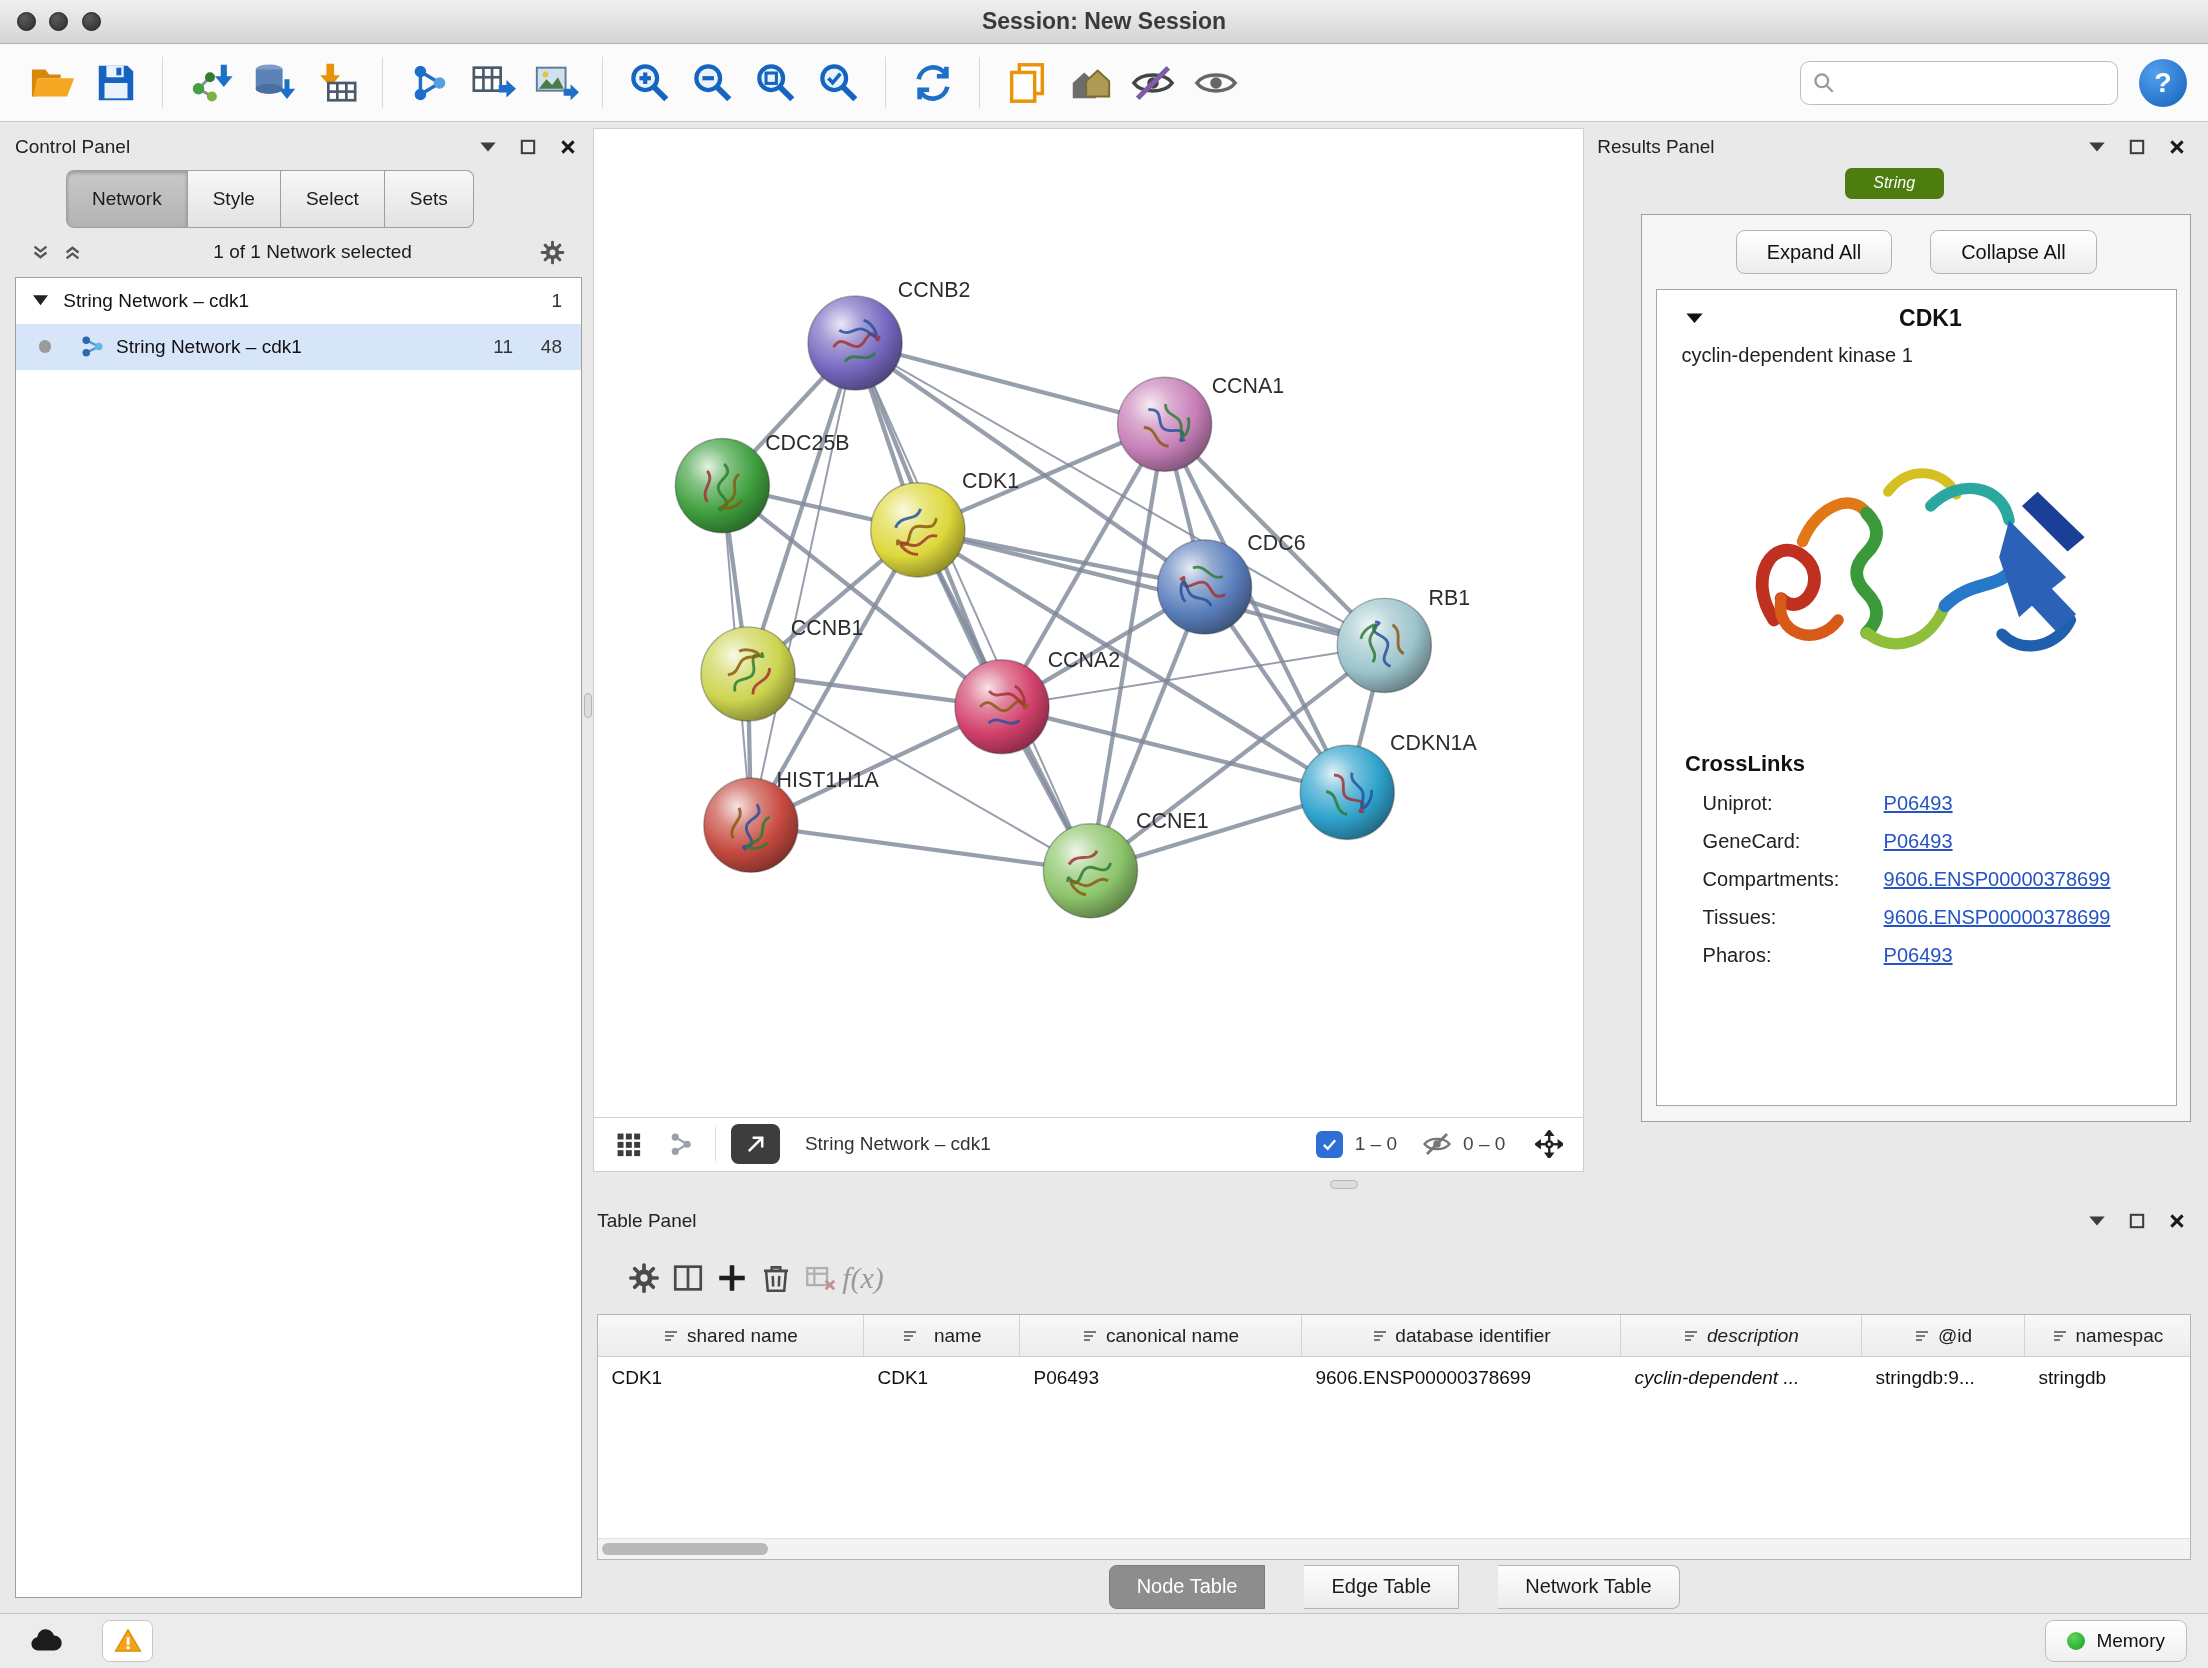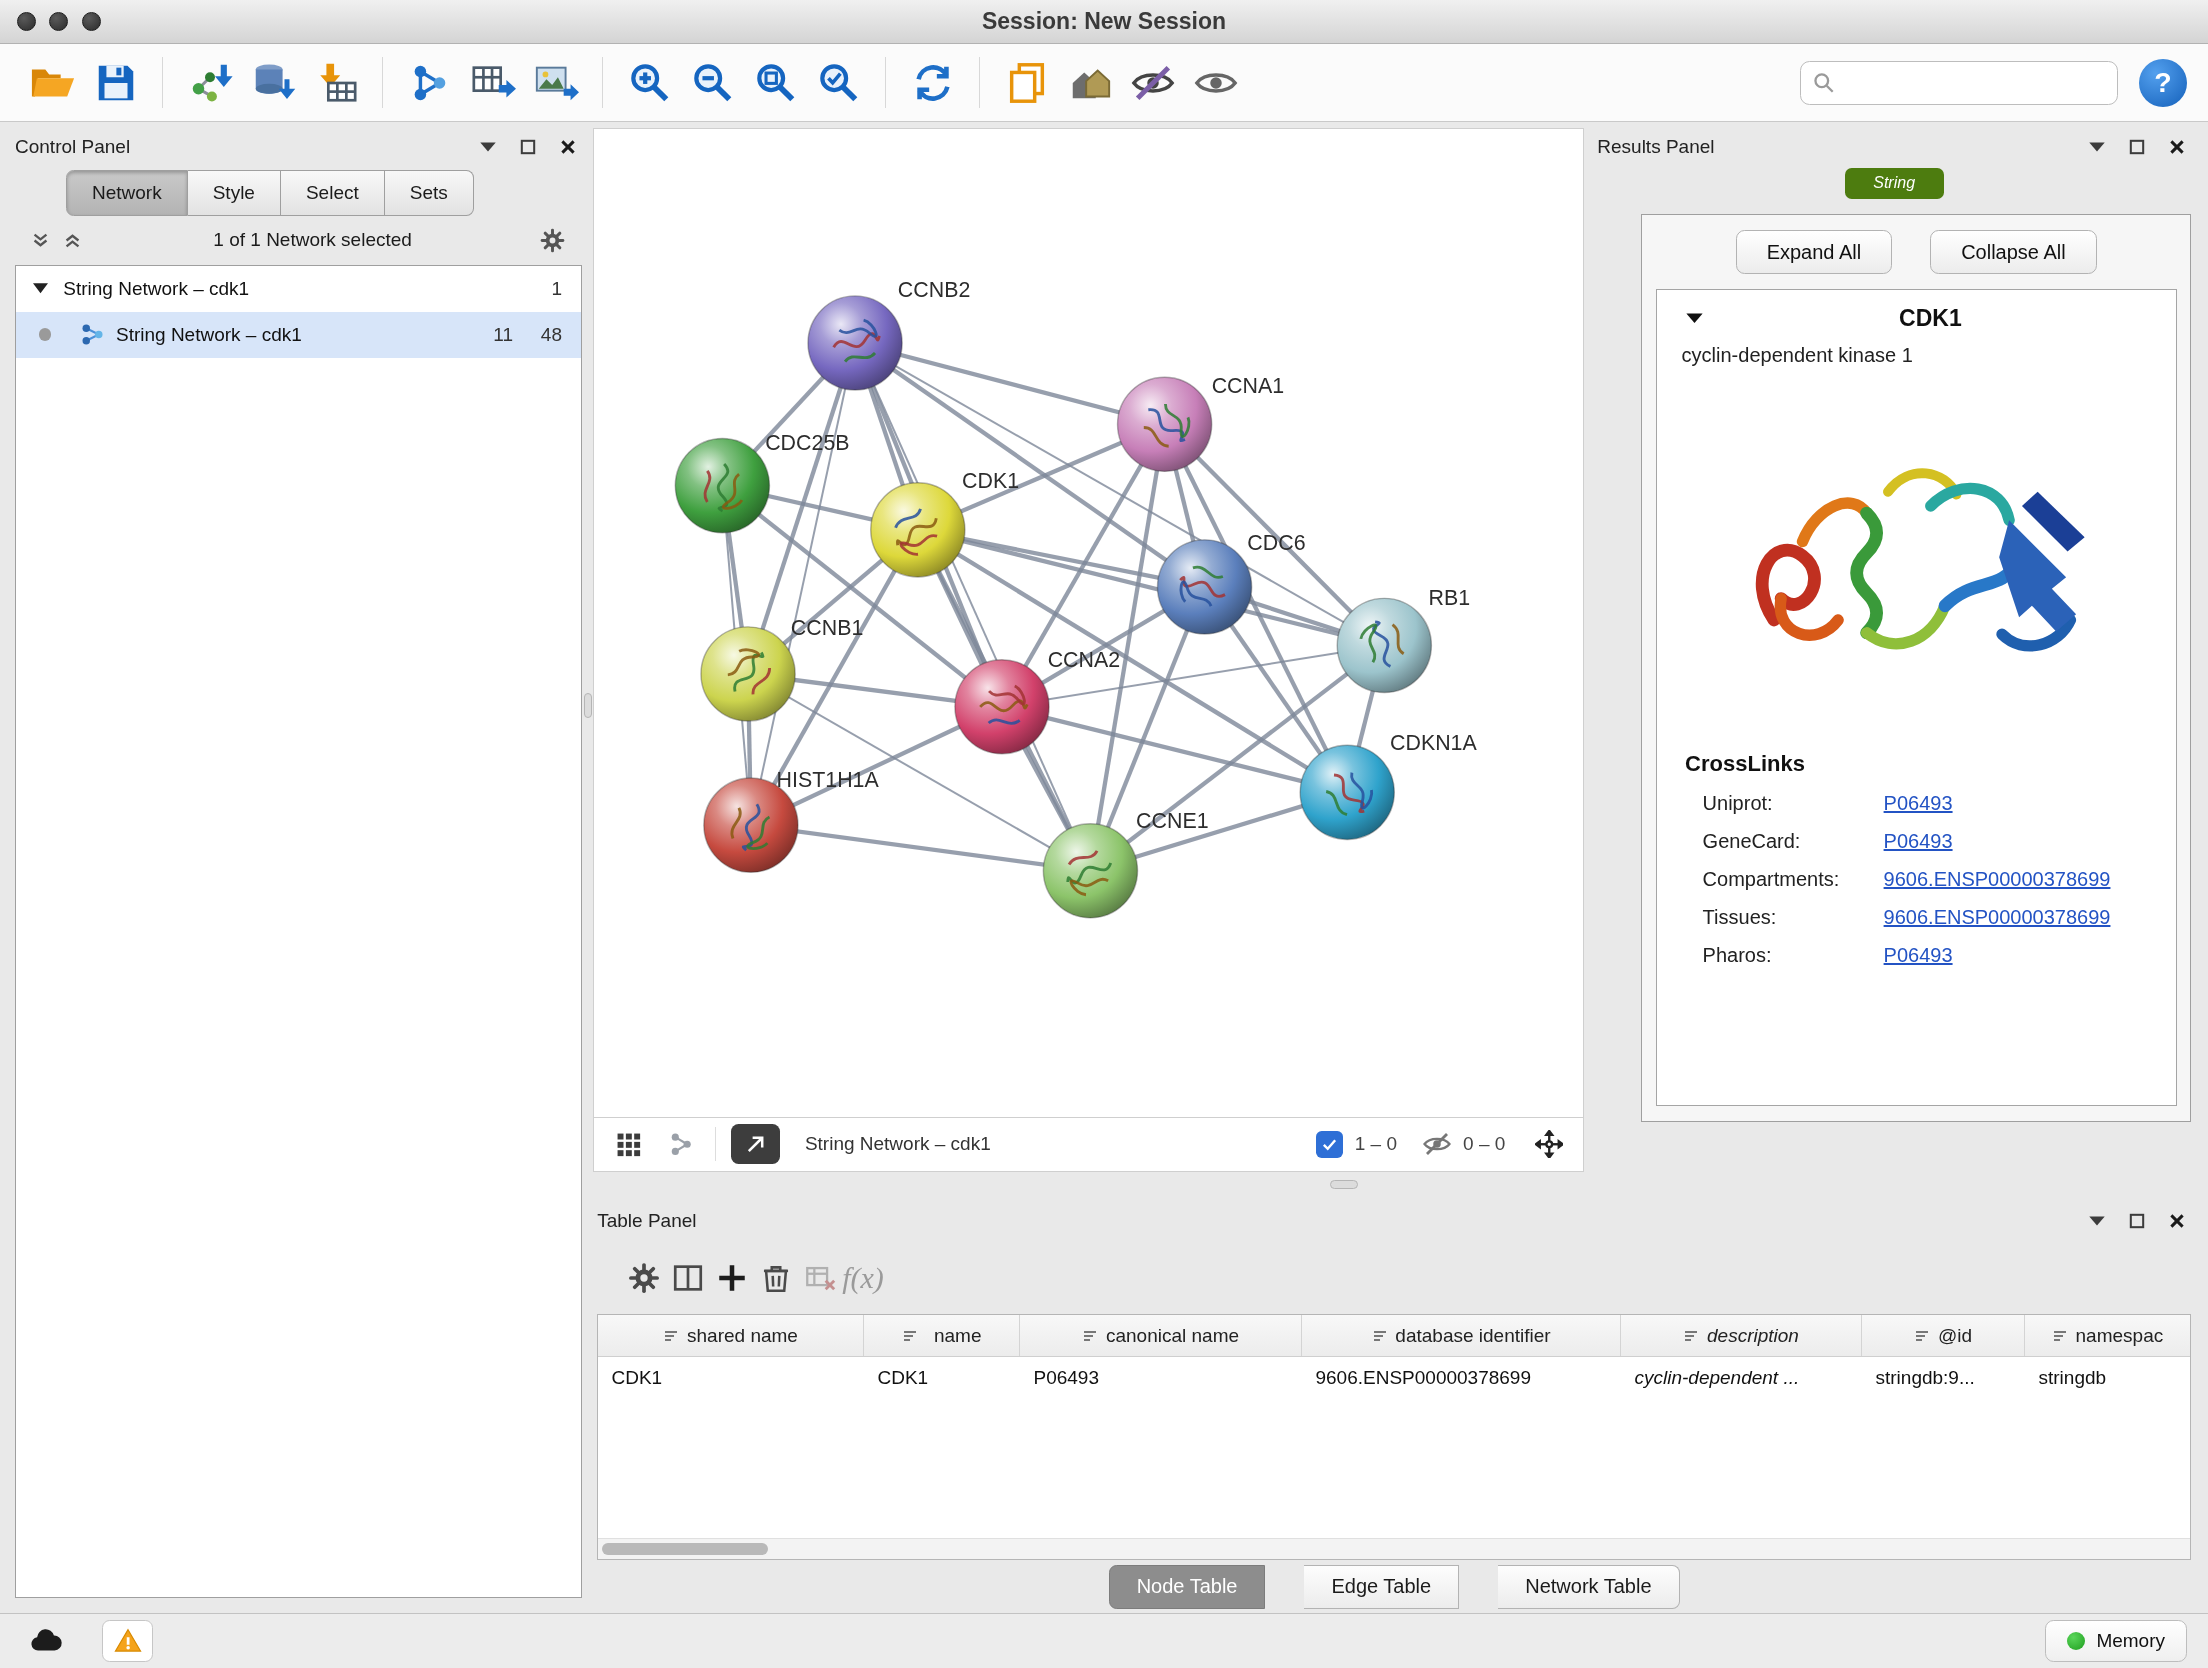--- a/index.html
+++ b/index.html
@@ -47,21 +47,21 @@
   .panel-head { height: 42px; display: flex; align-items: center; font-size: 19px; color: #222; }
   .panel-head .ph-title { flex: 1; }
   .wic { width: 28.5px; height: 28.5px; margin-left: 11.4px; display: flex;
     align-items: center; justify-content: center; cursor: pointer; background: none; border: none; }
   .wic svg { width: 18px; height: 18px; }
 
   
   .control-panel { width: 582px; flex: none; display: flex; flex-direction: column;
     padding: 3.8px 0 15px 15px; }
   .cp-tabs { display: flex; margin: 1.9px 0 0 51px; }
-  .cp-tab { padding: 11px 25px; font-size: 19px; color: #1b1b1b;
+  .cp-tab { padding: 17px 25px; font-size: 19px; color: #1b1b1b;
     border: 1px solid #9f9f9f; border-left: none;
     background: linear-gradient(#f8f8f8,#e2e2e2); cursor: pointer; }
   .cp-tab:first-child { border-left: 1px solid #9f9f9f; border-radius: 7.6px 0 0 7.6px; }
   .cp-tab:last-child { border-radius: 0 7.6px 7.6px 0; }
   .cp-tab.sel { background: linear-gradient(#c9c9c9,#b3b3b3); box-shadow: inset 0 1.9px 3.8px rgba(0,0,0,.25); }
   .cp-selrow { height: 49px; display: flex; align-items: center; padding: 0 13.3px 0 9.5px; }
   .cp-selrow .chev { width: 32px; height: 28.5px; display: flex; align-items: center; justify-content: center;
     background: none; border: none; cursor: pointer; }
   .cp-selrow .summary { flex: 1; text-align: center; font-size: 19px; color: #1b1b1b; }
   .cp-box { flex: 1; background: #fff; border: 1px solid #9f9f9f; overflow: hidden; }

